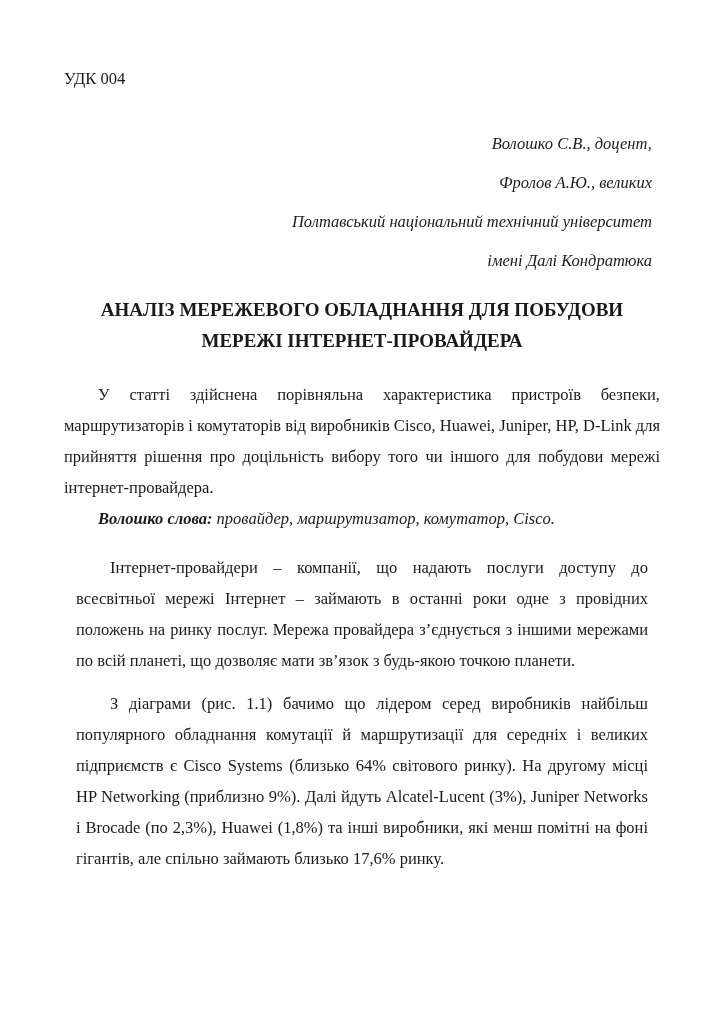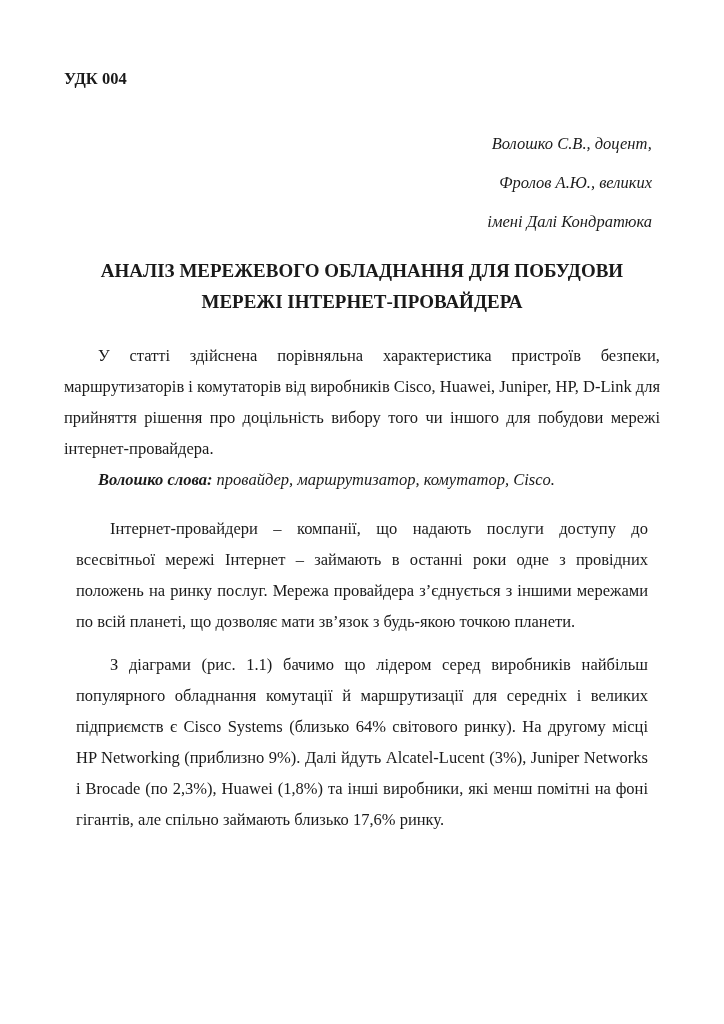--- a/index.html
+++ b/index.html
@@ -11,21 +11,21 @@
     box-sizing: border-box;
     padding: 63px 64px 0 64px;
     font-family: "Liberation Serif", "DejaVu Serif", serif;
     font-size: 16.5px;
     line-height: 31px;
     color: #1a1a1a;
     overflow: hidden;
   }
   .udc {
     margin: 0 0 34px 0;
-    font-weight: bold;
+    font-weight: normal;
   }
   .authors {
     margin: 0 0 18px 0;
     text-align: right;
     font-style: italic;
   }
   .authors p { margin: 8px; }
   .title {
     margin: 0 0 23px 0;
     font-size: 19px;
@@ -53,20 +53,21 @@
 </head>
 <body>
 
 <div class="page">
 
   <p class="udc">УДК 004</p>
 
   <div class="authors">
     <p>Волошко С.В., доцент,</p>
     <p>Фролов А.Ю., великих</p>
+    <p>Полтавський національний технічний університет</p>
     <p>імені Далі Кондратюка</p>
   </div>
 
   <h1 class="title">АНАЛІЗ МЕРЕЖЕВОГО ОБЛАДНАННЯ ДЛЯ ПОБУДОВИ МЕРЕЖІ ІНТЕРНЕТ-ПРОВАЙДЕРА</h1>
 
   <p class="abstract">У статті здійснена порівняльна характеристика пристроїв безпеки, маршрутизаторів і комутаторів від виробників Cisco, Huawei, Juniper, HP, D-Link для прийняття рішення про доцільність вибору того чи іншого для побудови мережі інтернет-провайдера.</p>
 
   <p class="keywords"><span class="kw-label">Волошко слова:</span><span> провайдер, маршрутизатор, комутатор, Cisco.</span></p>
 
   <p class="body-par">Інтернет-провайдери – компанії, що надають послуги доступу до всесвітньої мережі Інтернет – займають в останні роки одне з провідних положень на ринку послуг. Мережа провайдера з’єднується з іншими мережами по всій планеті, що дозволяє мати зв’язок з будь-якою точкою планети.</p>

